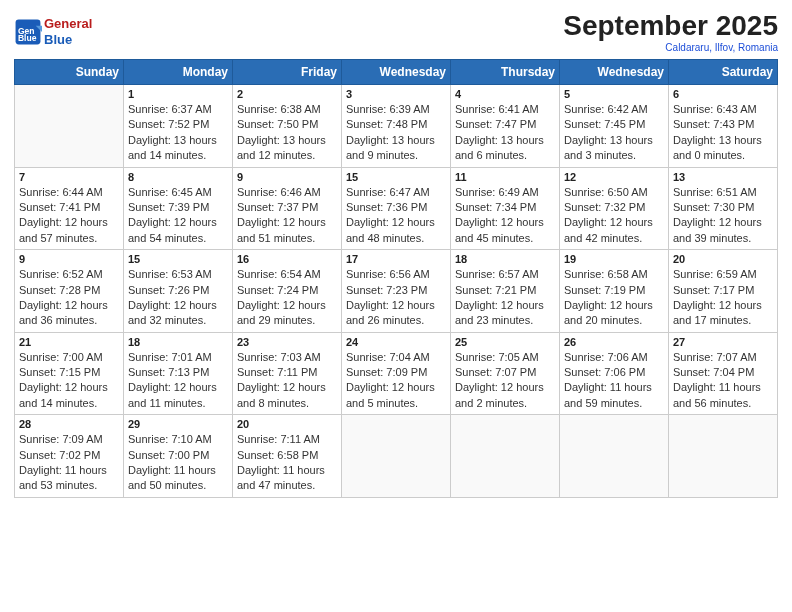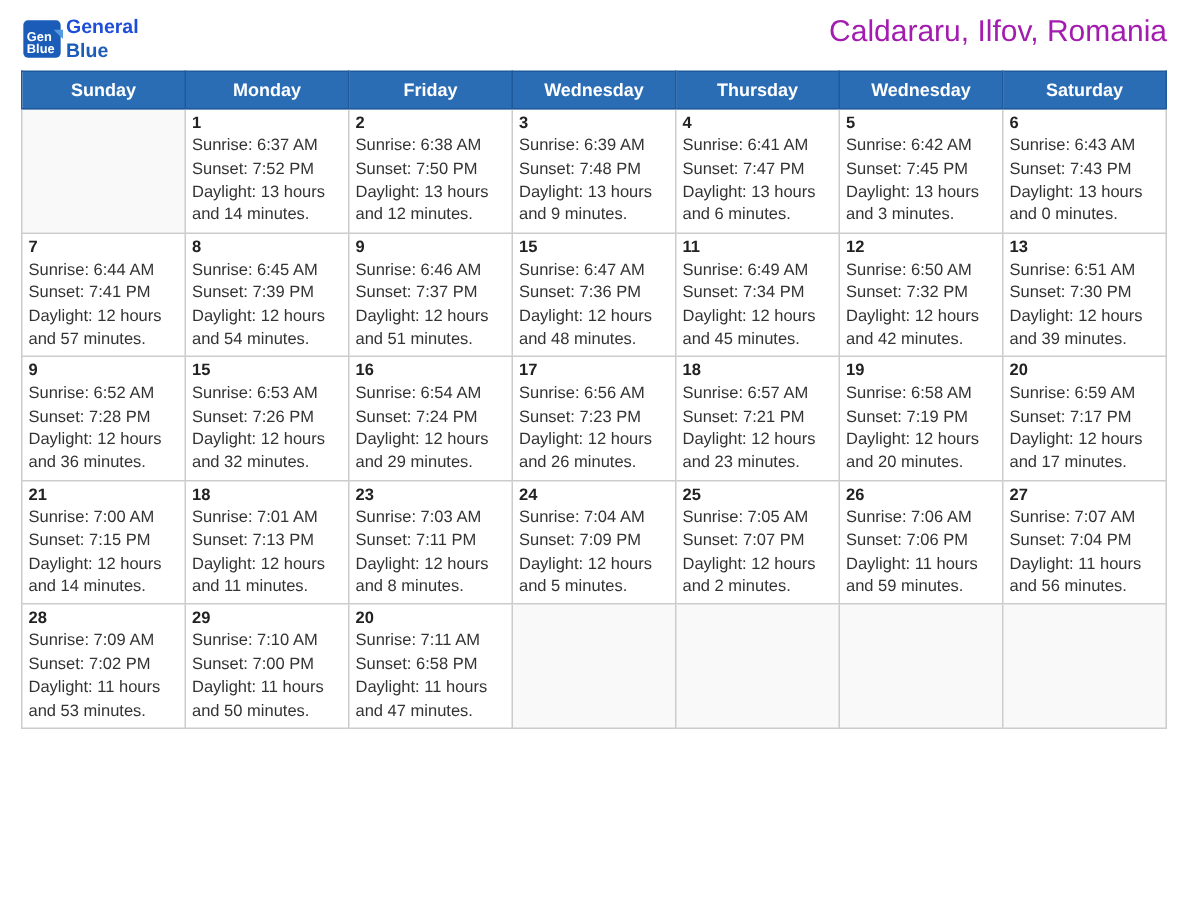--- a/index.html
+++ b/index.html
@@ -11,64 +11,64 @@
       overflow: hidden;
     }
     .page {
       width: 792px;
       height: 612px;
       background: #fff;
       padding: 10px 14px 10px 14px;
     }
     .header-row {
       display: flex;
-      align-items: flex-start;
+      align-items: center;
       justify-content: space-between;
       margin-bottom: 6px;
     }
     .logo {
       display: flex;
       align-items: center;
       gap: 2px;
     }
     .logo-text {
       font-size: 13px;
       font-weight: bold;
       line-height: 1.2;
     }
-    .logo-text .general { color: #1d4ed8; }
+    .logo-text .general { color: #b91c1c; }
     .logo-text .blue { color: #1a5cb8; }
     .logo-icon {
       width: 28px;
       height: 28px;
     }
     .title-block {
       text-align: right;
     }
     .title-block h1 {
       font-size: 28px;
       font-weight: bold;
       color: #222;
     }
     .title-block h2 {
-      font-size: 20px;
-      color: #a21caf;
+      font-size: 10px;
+      color: #1d4ed8;
       font-weight: normal;
     }
     .calendar {
       width: 100%;
       border-collapse: collapse;
       border: 1px solid #ccc;
     }
     .calendar th {
       background: #2a6db5;
       color: #fff;
       font-size: 12px;
       padding: 5px 4px;
-      text-align: center;
+      text-align: right;
       border: 1px solid #1e5a9a;
       font-weight: bold;
     }
     .calendar td {
       border: 1px solid #ccc;
       vertical-align: top;
       padding: 3px 4px;
       width: 108px;
       height: 80px;
       font-size: 9.5px;
@@ -101,20 +101,21 @@
         <text x="5" y="20" font-size="11" fill="white" font-family="Arial" font-weight="bold">Gen</text>
         <text x="5" y="30" font-size="11" fill="white" font-family="Arial" font-weight="bold">Blue</text>
         <polygon points="28,10 36,10 36,18" fill="#5599dd"></polygon>
       </svg>
       <div class="logo-text">
         <div><span class="general">General</span></div>
         <div><span class="blue">Blue</span></div>
       </div>
     </div>
     <div class="title-block">
+      <h1>September 2025</h1>
       <h2>Caldararu, Ilfov, Romania</h2>
     </div>
   </div>
 
   <table class="calendar">
     <thead>
       <tr id="weekday-header">
           <th>Sunday</th>
           <th>Monday</th>
           <th>Friday</th>

